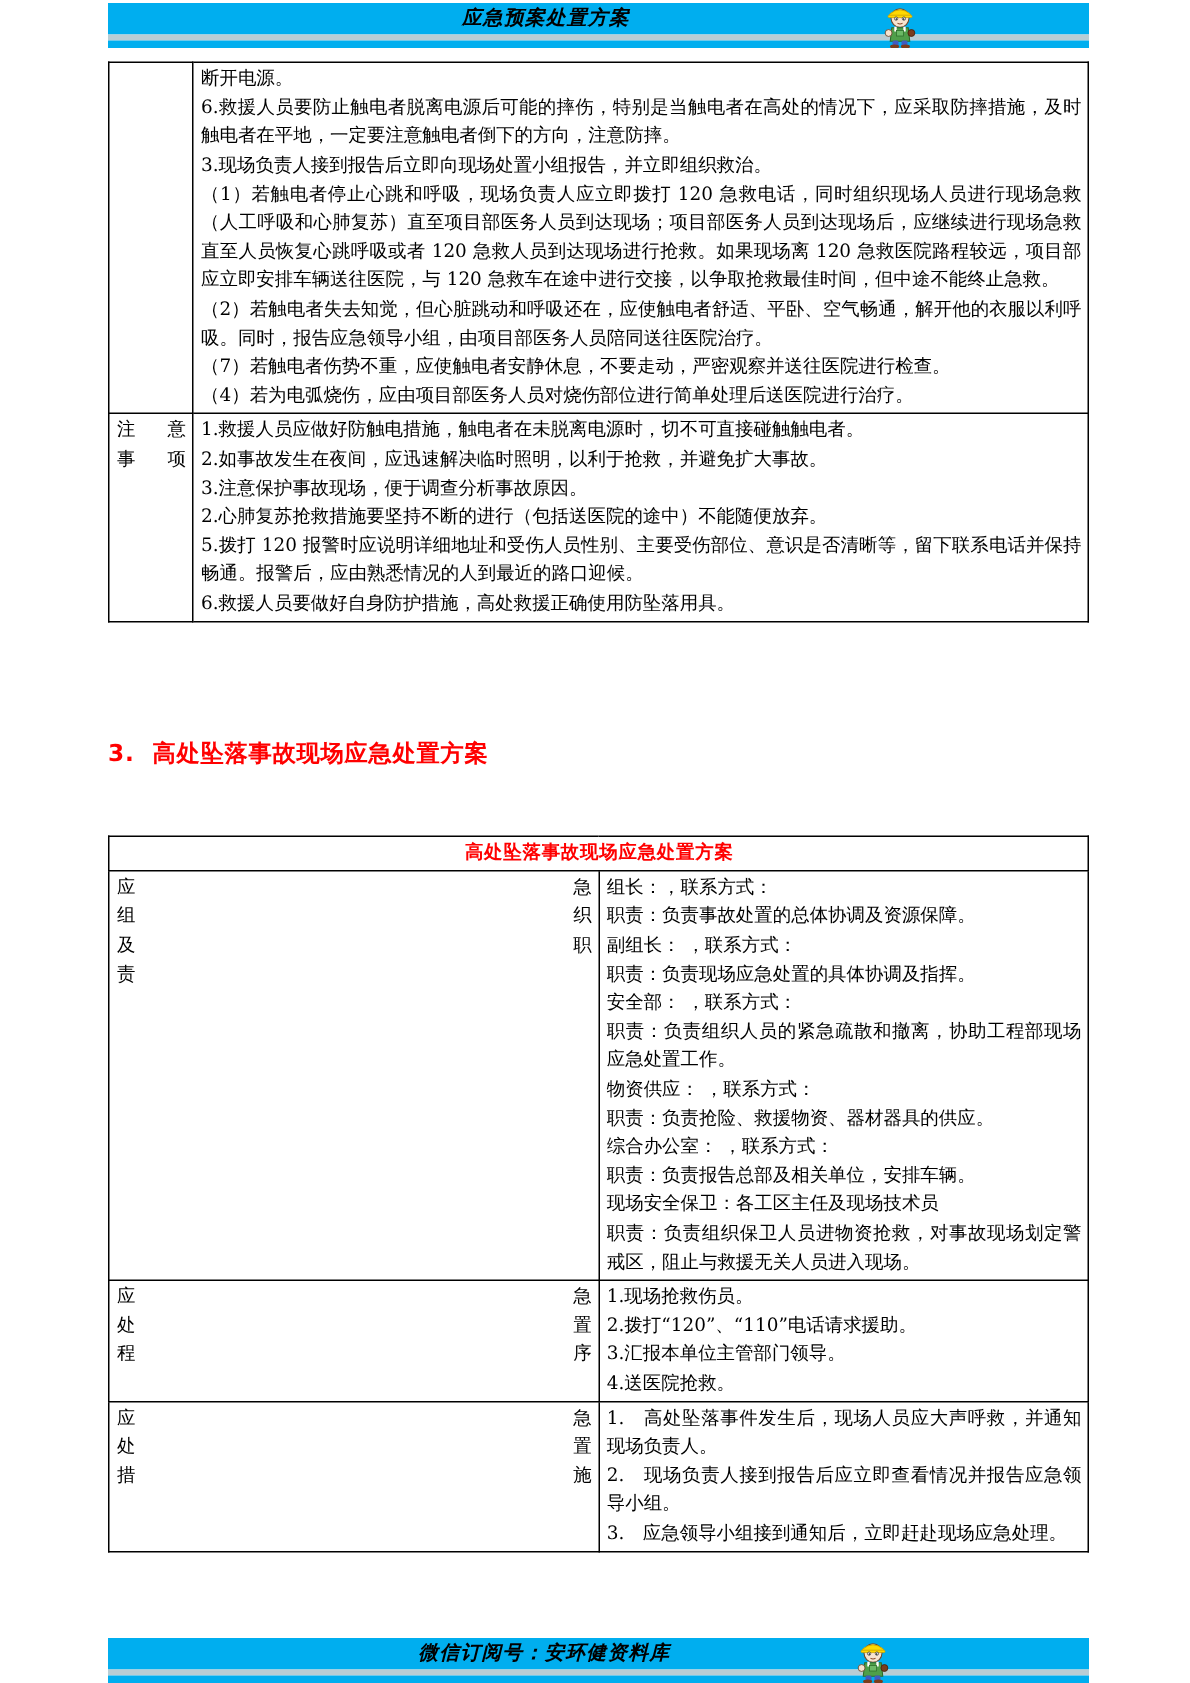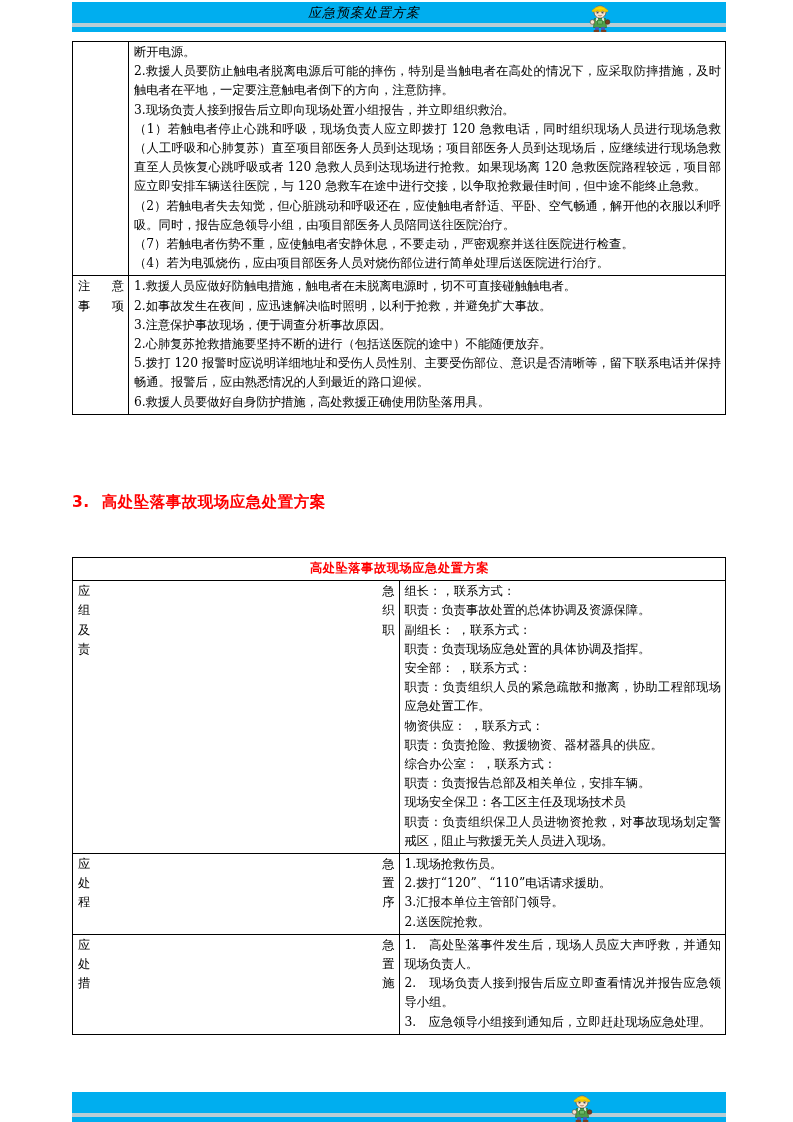--- a/index.html
+++ b/index.html
@@ -53,21 +53,21 @@
   .banner-text {
     position: absolute;
     top: 0;
     left: 0;
     width: 100%;
     height: 21px;
     line-height: 21px;
     text-align: center;
     font-family: "DejaVu Serif", "Liberation Serif", serif;
     font-style: italic;
-    font-weight: normal;
+    font-weight: bold;
     font-size: 13px;
     color: #000000;
     letter-spacing: 1px;
     padding-right: 70px;
     box-sizing: border-box;
   }
   .banner-bottom .banner-text { padding-right: 72px; }
 
   
   .mascot {
@@ -177,21 +177,21 @@
     </svg>
   </div>
 </div>
 
 <table class="doc" id="table-continued">
   <tbody>
     <tr>
       <td class="label"></td>
       <td class="body">
         <p>断开电源。</p>
-        <p>2.救援人员要防止触电者脱离电源后可能的摔伤，特别是当触电者在高处的情况下，应采取防摔措施，及时触电者在平地，一定要注意触电者倒下的方向，注意防摔。</p>
+        <p>6.救援人员要防止触电者脱离电源后可能的摔伤，特别是当触电者在高处的情况下，应采取防摔措施，及时触电者在平地，一定要注意触电者倒下的方向，注意防摔。</p>
         <p>3.现场负责人接到报告后立即向现场处置小组报告，并立即组织救治。</p>
         <p>（1）若触电者停止心跳和呼吸，现场负责人应立即拨打 120 急救电话，同时组织现场人员进行现场急救（人工呼吸和心肺复苏）直至项目部医务人员到达现场；项目部医务人员到达现场后，应继续进行现场急救直至人员恢复心跳呼吸或者 120 急救人员到达现场进行抢救。如果现场离 120 急救医院路程较远，项目部应立即安排车辆送往医院，与 120 急救车在途中进行交接，以争取抢救最佳时间，但中途不能终止急救。</p>
         <p>（2）若触电者失去知觉，但心脏跳动和呼吸还在，应使触电者舒适、平卧、空气畅通，解开他的衣服以利呼吸。同时，报告应急领导小组，由项目部医务人员陪同送往医院治疗。</p>
         <p>（7）若触电者伤势不重，应使触电者安静休息，不要走动，严密观察并送往医院进行检查。</p>
         <p>（4）若为电弧烧伤，应由项目部医务人员对烧伤部位进行简单处理后送医院进行治疗。</p>
       </td>
     </tr>
     <tr>
       <td class="label">
         <span class="lab-line">注 意</span>
@@ -243,21 +243,21 @@
     <tr>
       <td class="label">
         <span class="lab-line">应 急</span>
         <span class="lab-line">处 置</span>
         <span class="lab-line">程序</span>
       </td>
       <td class="body">
         <p>1.现场抢救伤员。</p>
         <p>2.拨打“120”、“110”电话请求援助。</p>
         <p>3.汇报本单位主管部门领导。</p>
-        <p>2.送医院抢救。</p>
+        <p>4.送医院抢救。</p>
       </td>
     </tr>
     <tr>
       <td class="label">
         <span class="lab-line">应 急</span>
         <span class="lab-line">处 置</span>
         <span class="lab-line">措施</span>
       </td>
       <td class="body">
         <p class="numbered">1.　高处坠落事件发生后，现场人员应大声呼救，并通知现场负责人。</p>
@@ -265,20 +265,21 @@
         <p class="numbered">3.　应急领导小组接到通知后，立即赶赴现场应急处理。</p>
       </td>
     </tr>
   </tbody>
 </table>
 
 <div class="banner banner-bottom">
   <div class="banner-blue"></div>
   <div class="banner-grayband"></div>
   <div class="banner-blue2"></div>
+  <div class="banner-text">微信订阅号：安环健资料库</div>
   <div class="mascot">
     <svg viewBox="0 0 26 30" width="26" height="30">
       <ellipse cx="13" cy="10" rx="6" ry="6.2" fill="#f7e3cf" stroke="#6b4a2f" stroke-width="0.7"></ellipse>
       <path d="M6 7.5 Q13 1.5 20 7.5 L20 8.6 L6 8.6 Z" fill="#ffd900" stroke="#caa200" stroke-width="0.6"></path>
       <rect x="5" y="8.1" width="16" height="1.6" rx="0.7" fill="#ffd900" stroke="#caa200" stroke-width="0.5"></rect>
       <circle cx="10.4" cy="10.4" r="1.1" fill="#ffffff" stroke="#333" stroke-width="0.5"></circle>
       <circle cx="15.6" cy="10.4" r="1.1" fill="#ffffff" stroke="#333" stroke-width="0.5"></circle>
       <circle cx="10.6" cy="10.6" r="0.5" fill="#000"></circle>
       <circle cx="15.4" cy="10.6" r="0.5" fill="#000"></circle>
       <path d="M11.3 13.4 Q13 14.6 14.7 13.4" stroke="#8a4b2a" stroke-width="0.7" fill="none"></path>

